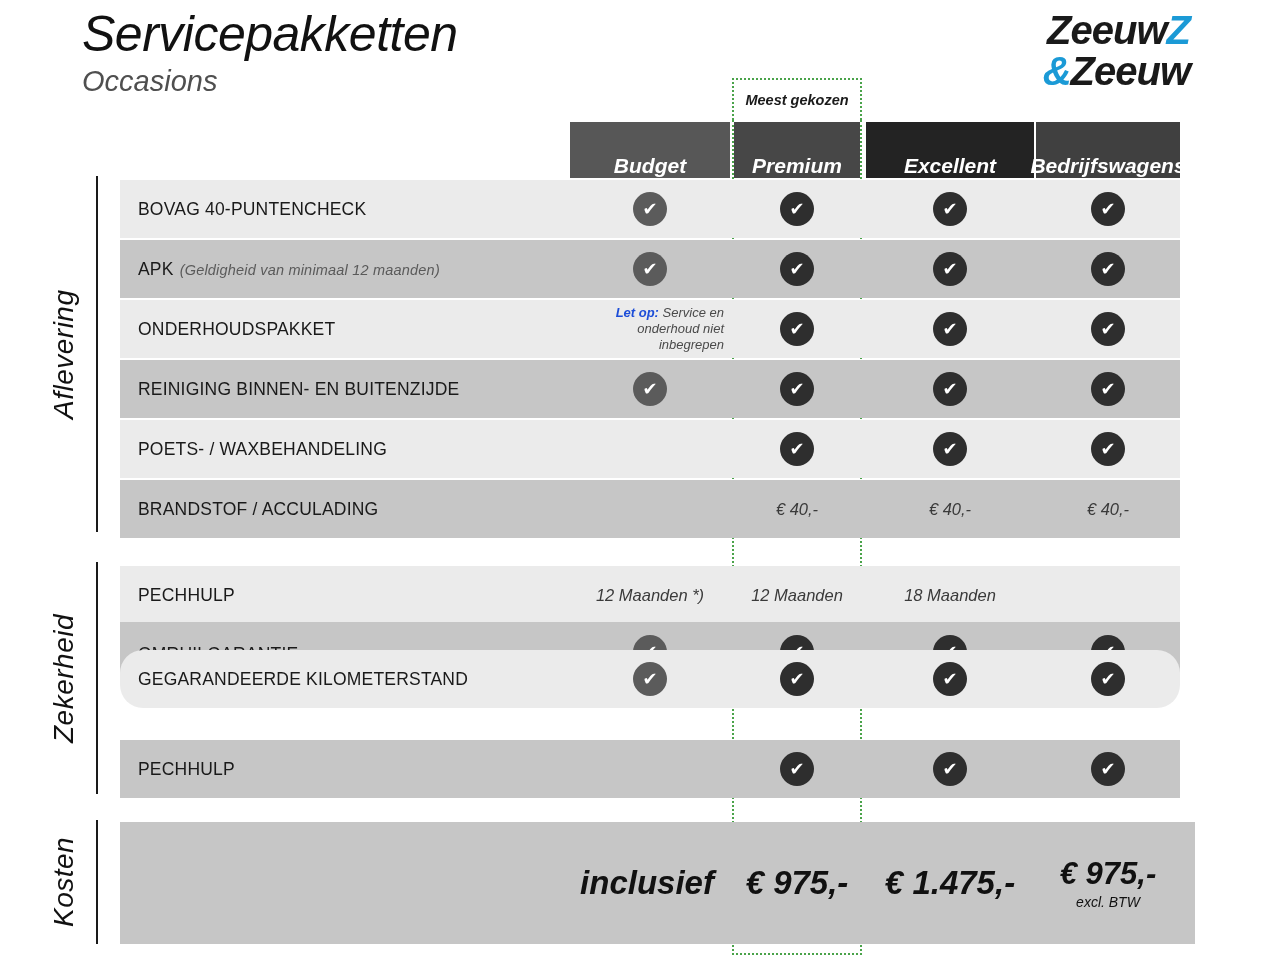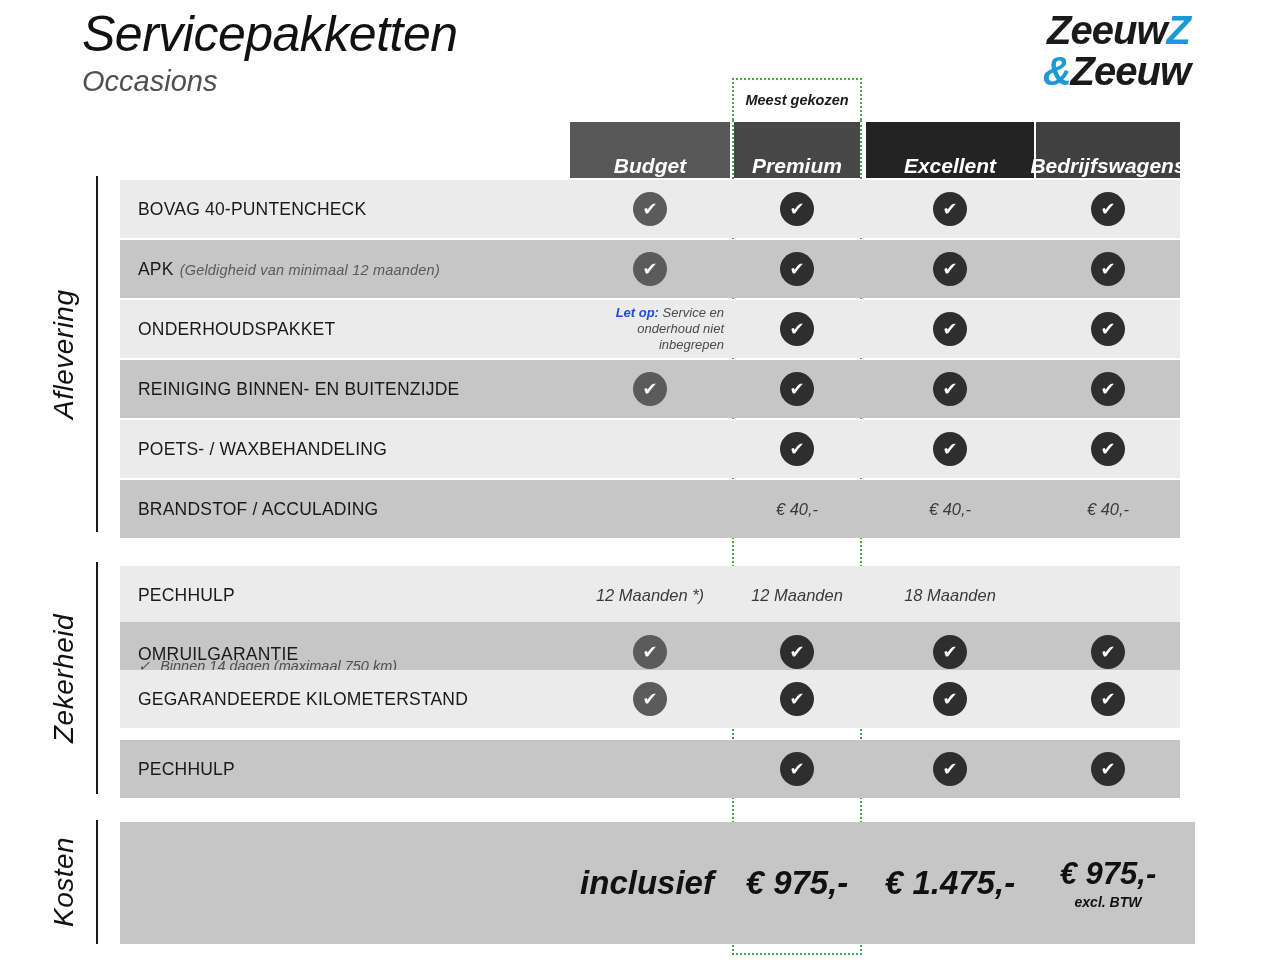--- a/index.html
+++ b/index.html
@@ -115,21 +115,21 @@
     position: absolute; left: 120px; top: 822px; width: 1075px; height: 122px;
     background: #c6c6c6;
   }
   .k-cell { position: absolute; top: 0; height: 100%; display: flex; flex-direction: column; align-items: center; justify-content: center; }
   .k-budget    { left: 440px; width: 174px; }
   .k-premium   { left: 614px; width: 126px; }
   .k-excellent { left: 746px; width: 168px; }
   .k-bedrijf   { left: 916px; width: 144px; }
   .price { font-size: 33px; font-weight: bold; font-style: italic; color: #111; white-space: nowrap; }
   .price.small { font-size: 31px; }
-  .price-sub { font-size: 14px; font-weight: bold; font-style: italic; color: #111; margin-top: 2px; }
+  .price-sub { font-size: 14px; font-weight: normal; font-style: italic; color: #111; margin-top: 2px; }
 
   
   .disclaimer {
     position: absolute; right: 4px; top: 120px;
     width: 800px; height: 72px;
     transform-origin: top right; transform: rotate(-90deg) translate(-120px, 0);
   }
   .disclaimer-inner {
     font-size: 11.2px; font-style: italic; color: #2a2a2a; line-height: 1.62;
     text-align: left;
@@ -295,21 +295,21 @@
         <span class="check dark"></span>
       </div>
     <div class="cell c-excellent">
         <span class="check dark"></span>
       </div>
     <div class="cell c-bedrijf">
         <span class="check dark"></span>
       </div>
   </div>
 
-  <div class="row light" style="top:670px;">
+  <div class="row light" style="top:650px;border-radius:23px;">
     <div class="label"><span>GEGARANDEERDE KILOMETERSTAND</span></div>
     <div class="cell c-budget">
         <span class="check grey"></span>
       </div>
     <div class="cell c-premium">
         <span class="check dark"></span>
       </div>
     <div class="cell c-excellent">
         <span class="check dark"></span>
       </div>

